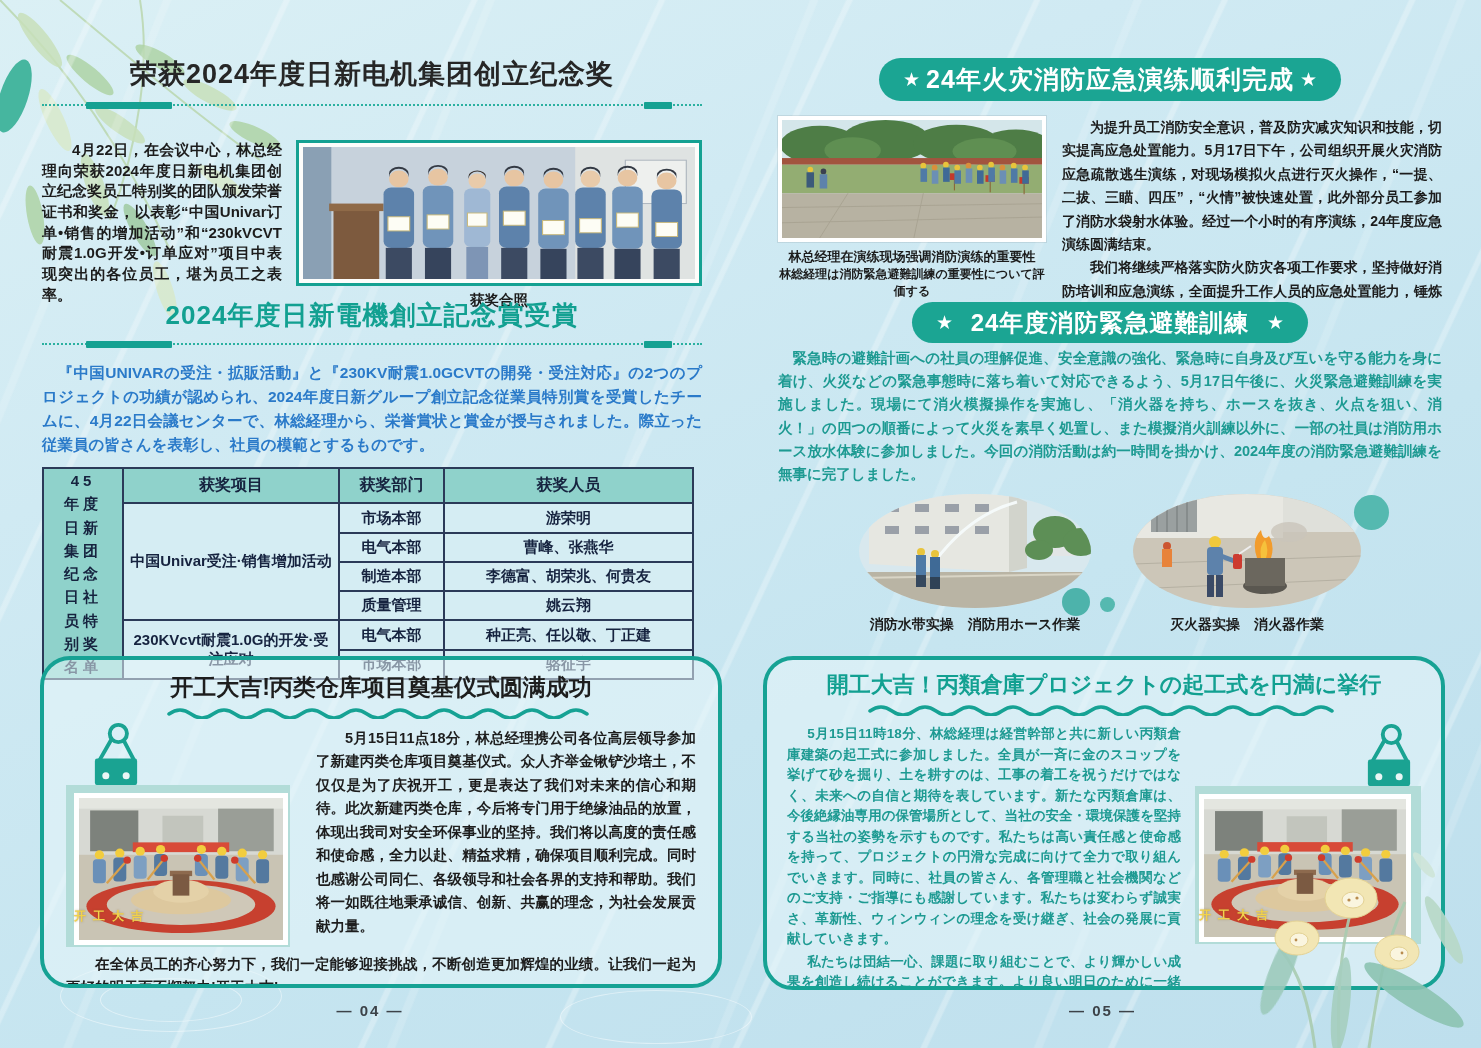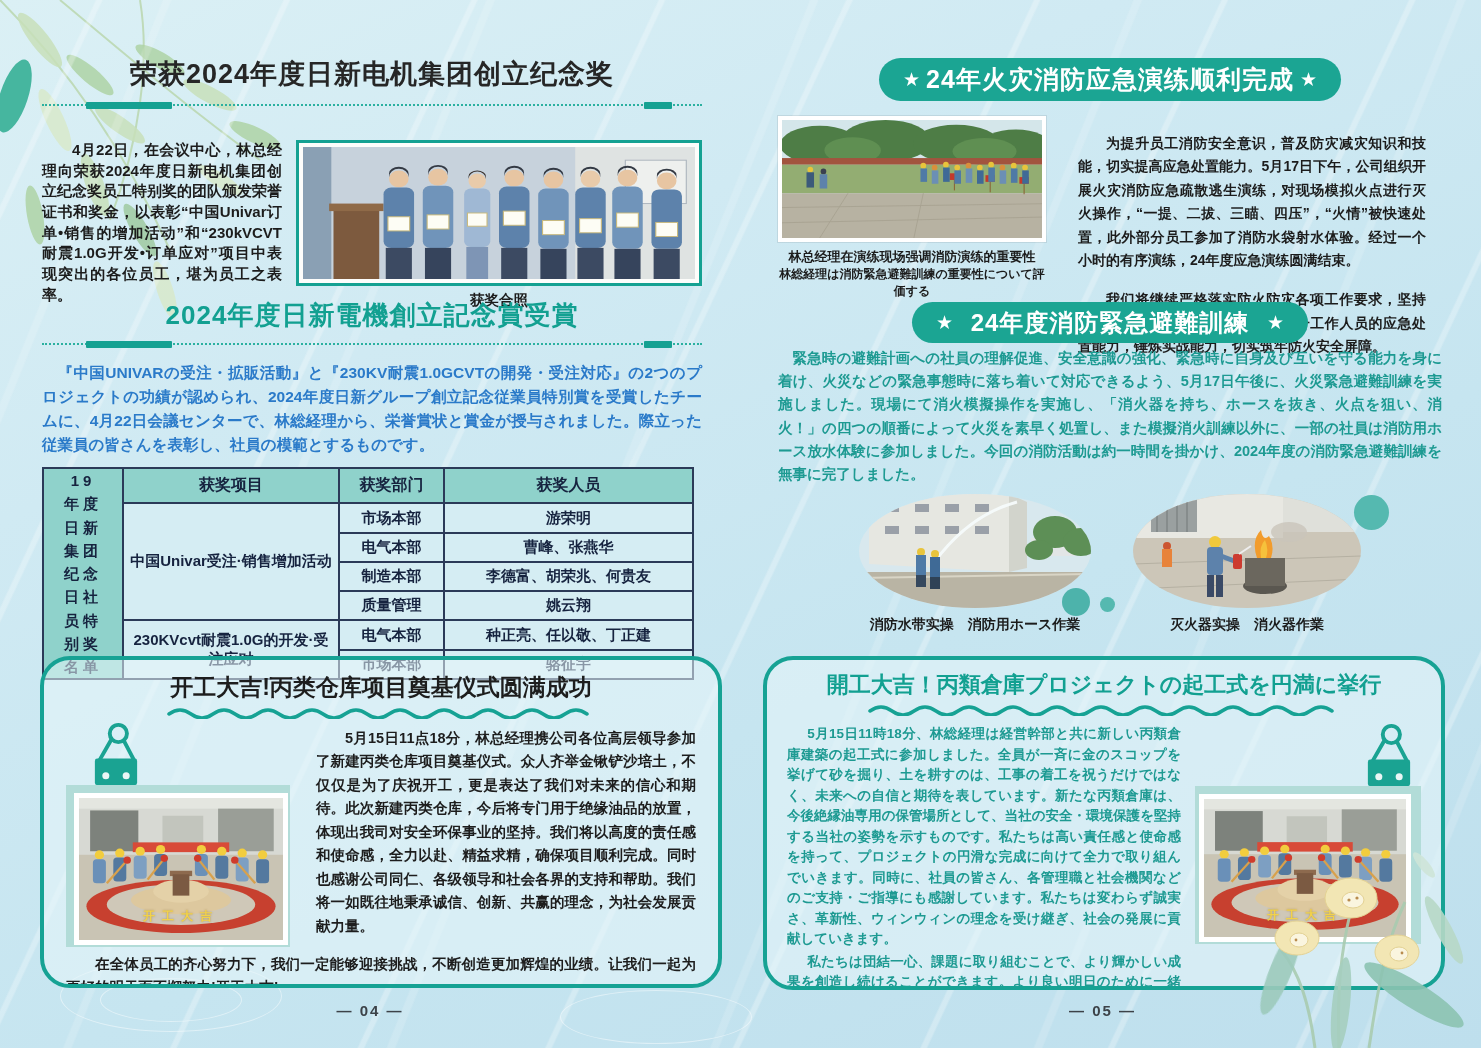--- a/index.html
+++ b/index.html
@@ -59,38 +59,38 @@
   }
   .box-title-dark{font-size:23px;font-weight:bold;color:#1d1d1d;text-align:center;}
   .box-title-teal{font-size:22px;font-weight:bold;color:#12a091;text-align:center;}
   .box-row{display:flex;margin-top:4px;}
   .gb-photo-col{position:relative;width:248px;flex:none;}
   .clip{position:absolute;}
   .mat{position:absolute;background:#b2dcd8;}
   .gb-photo{position:absolute;background:#fff;padding:5px;}
   .gb-photo svg{display:block;}
   .gb-overlay{
-    position:absolute;left:0;right:0;text-align:center;color:#f2d24a;
+    position:absolute;left:0;right:0;text-align:left;color:#f2d24a;
     font-weight:bold;font-size:12px;letter-spacing:7px;text-shadow:0 0 2px rgba(120,90,30,.5);
   }
   .box-body-cn{flex:1;margin-left:2px;font-size:14.5px;line-height:1.62;font-weight:600;color:#1d1d1d;text-align:justify;text-indent:2em;}
   .box-body2-cn{margin-top:4px;font-size:14.5px;line-height:1.62;font-weight:600;color:#1d1d1d;text-align:justify;text-indent:2em;}
   .box-body-jp{flex:1;margin-right:12px;font-size:13.5px;line-height:1.52;font-weight:600;color:#1d9a92;text-align:justify;}
   .box-body-jp p{margin:0;text-indent:1.5em;}
   .box-body-jp p + p{margin-top:2px;}
 
   
   .ra1-row{display:flex;margin-top:15px;}
   .ra1-photo-col{width:268px;flex:none;}
   .photo-frame-white{background:#fff;padding:4px;box-shadow:0 0 0 1px rgba(0,0,0,.08);}
   .photo-frame-white svg{display:block;width:100%;height:118px;}
   .ra1-cap1{margin-top:6px;text-align:center;font-size:13px;font-weight:bold;color:#1c1c1c;}
   .ra1-cap2{text-align:center;font-size:12px;font-weight:bold;color:#1c1c1c;}
   .ra1-body{flex:1;margin-left:16px;font-size:14px;line-height:1.67;font-weight:600;color:#1c1c1c;text-align:justify;}
-  .ra1-body p{margin:16px;text-indent:2em;}
+  .ra1-body p{margin:0;text-indent:2em;}
 
   
   .jp-teal{margin-top:4px;font-size:14.5px;line-height:1.6;color:#1d9a92;font-weight:600;text-align:justify;}
   .jp-teal p{margin:0;text-indent:1em;}
   .ellipse-row{display:flex;justify-content:center;gap:42px;margin-top:8px;}
   .ellipse-fig{text-align:center;}
   .ellipse-photo{border-radius:50%;overflow:hidden;display:block;}
   .ellipse-cap{margin-top:8px;font-size:14px;font-weight:bold;color:#1c1c1c;}
   .teal-dot{position:absolute;border-radius:50%;background:#55b9b0;z-index:2;}
 
@@ -300,21 +300,21 @@
     <div class="teal-title">2024年度日新電機創立記念賞受賞</div>
     <div class="dotline" style="margin-top:10px;">
       <span class="seg seg-a"></span>
       <span class="seg seg-b"></span>
     </div>
     <div class="jp-blue">『中国UNIVARの受注・拡販活動』と『230KV耐震1.0GCVTの開発・受注対応』の2つのプロジェクトの功績が認められ、2024年度日新グループ創立記念従業員特別賞を受賞したチームに、4月22日会議センターで、林総経理から、栄誉賞状と賞金が授与されました。際立った従業員の皆さんを表彰し、社員の模範とするものです。</div>
 
     <table class="award">
       <tbody>
           <tr>
-        <td class="side-cell" rowspan="7">19
+        <td class="side-cell" rowspan="7">45
 年度
 日新
 集团
 纪念
 日社
 员特
 别奖
 名单</td>
         <th class="project-cell">获奖项目</th>
         <th class="dept-cell">获奖部门</th>

